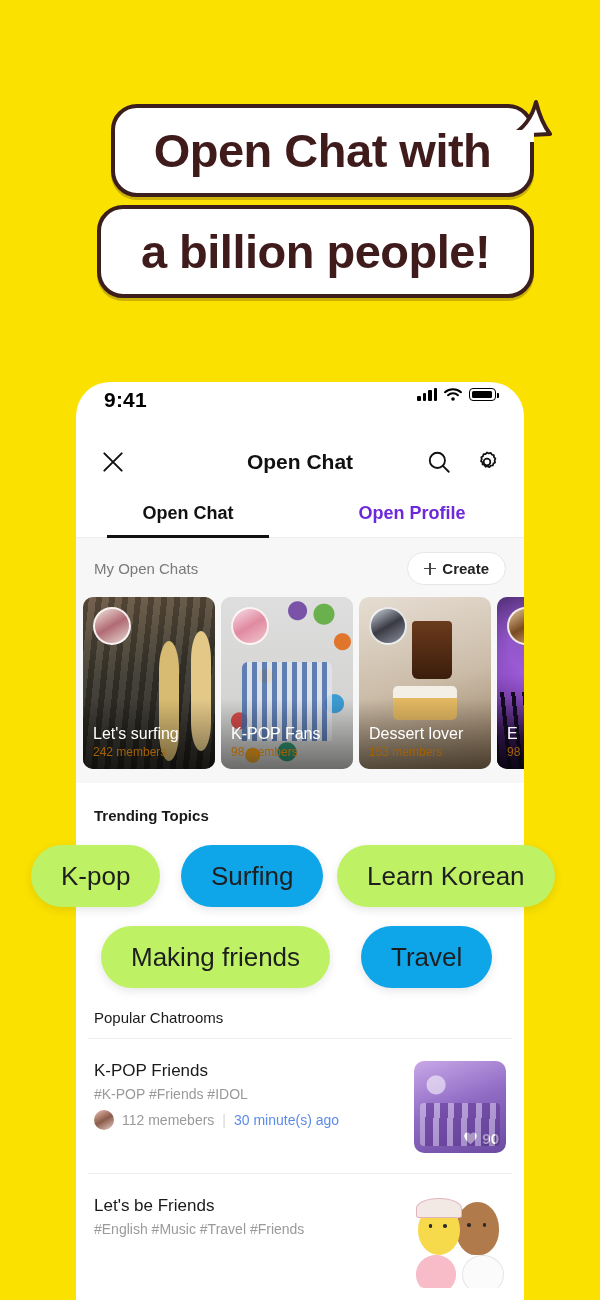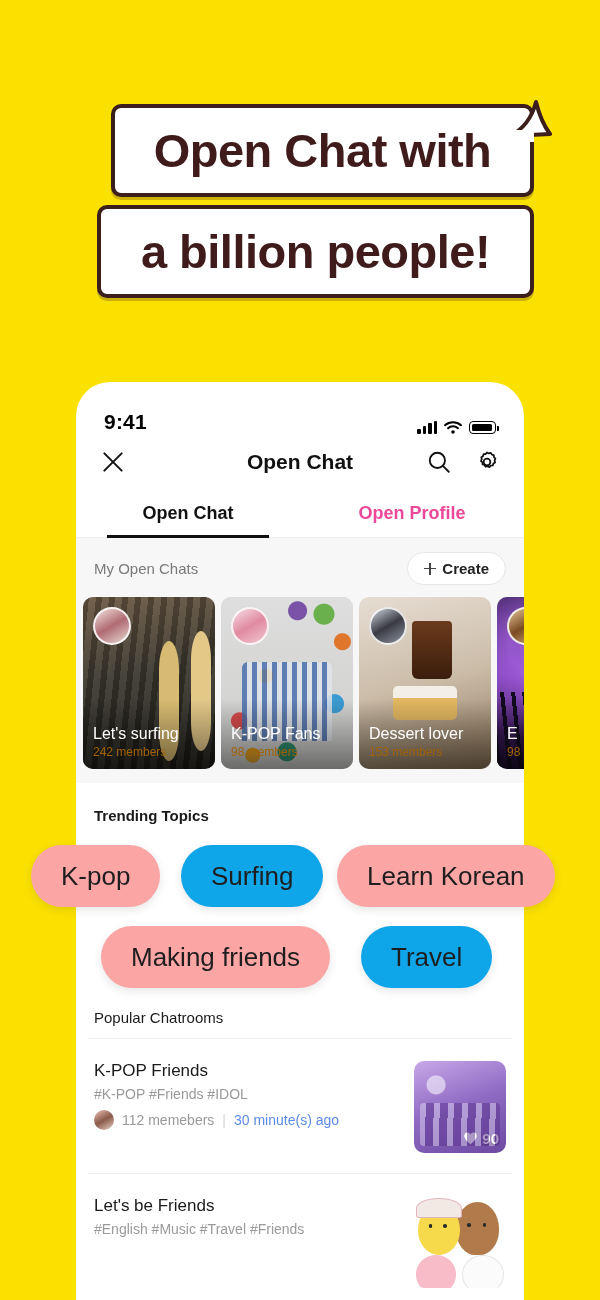--- a/index.html
+++ b/index.html
@@ -10,21 +10,21 @@
   }
   body { background: #FAE100; position: relative; }
 
   
   .hero { position: absolute; left: 0; top: 0; width: 600px; height: 370px; }
 
   .bubble {
     position: absolute;
     background: #ffffff;
     border: 4px solid #3C1F1C;
-    border-radius: 10px;
+    border-radius: 26px;
     display: flex; align-items: center; justify-content: center;
     box-shadow: 0 3px 0 rgba(60,31,28,0.25);
   }
   .bubble-text {
     font-weight: 800;
     color: #3F1B1B;
     letter-spacing: -0.5px;
     white-space: nowrap;
     font-size: 47px;
     line-height: 1;
@@ -46,21 +46,21 @@
     left: 76px; top: 382px;
     width: 448px; height: 918px;
     background: #ffffff;
     border-radius: 34px 34px 0 0;
     overflow: hidden;
   }
 
   
   .statusbar {
     height: 52px;
-    display: flex; align-items: flex-end; justify-content: space-between;
+    display: flex; align-items: flex-start; justify-content: space-between;
     padding: 6px 28px 0 28px;
   }
   .status-time { font-size: 21px; font-weight: 700; color: #000; letter-spacing: 0.2px; }
   .status-icons { display: flex; align-items: center; gap: 7px; }
 
   
   .signal { display: flex; align-items: flex-end; gap: 2px; height: 13px; }
   .signal i { width: 3.5px; background: #000; border-radius: 1px; display: block; }
   .signal i:nth-child(1) { height: 5px; }
   .signal i:nth-child(2) { height: 8px; }
@@ -87,21 +87,21 @@
     font-size: 21px; font-weight: 700; color: #111;
     pointer-events: none;
   }
   .appbar-right { margin-left: auto; display: flex; align-items: center; gap: 22px; z-index: 2; }
   .icon-btn { width: 26px; height: 26px; display: block; }
 
   
   .tabs { display: flex; height: 48px; border-bottom: 1px solid #EEE; }
   .tab {
     flex: 1; display: flex; align-items: center; justify-content: center;
-    font-size: 18px; font-weight: 700; color: #ec4899; position: relative;
+    font-size: 18px; font-weight: 700; color: #6d28d9; position: relative;
   }
   .tab.active { color: #111; }
   .tab.active::after {
     content: ""; position: absolute; left: 14%; right: 14%; bottom: -1px;
     height: 3px; background: #111;
   }
 
   
   .myopen-wrap { background: #F7F7F7; padding: 14px 0 0 0; }
   .myopen-head {
@@ -202,21 +202,21 @@
   .chips-zone { position: absolute; left: 0; top: 845px; width: 600px; height: 165px; }
   .chip {
     position: absolute;
     display: flex; align-items: center; justify-content: center;
     border-radius: 40px;
     font-size: 26px; color: #1E1E1E;
     height: 62px; padding: 0 30px;
     box-shadow: 0 3px 10px rgba(0,0,0,0.10);
     white-space: nowrap;
   }
-  .chip.yellow { background: #fca5a5; }
+  .chip.yellow { background: #bef264; }
   .chip.white  { background: #0ea5e9; }
 
   
   .popular-title {
     font-size: 15px; font-weight: 400; color: #1a1a1a;
     padding: 0 18px 12px 18px;
   }
   .divider { height: 1px; background: #EDEDED; margin: 0 12px; }
   .room {
     display: flex; align-items: flex-start; gap: 12px;

